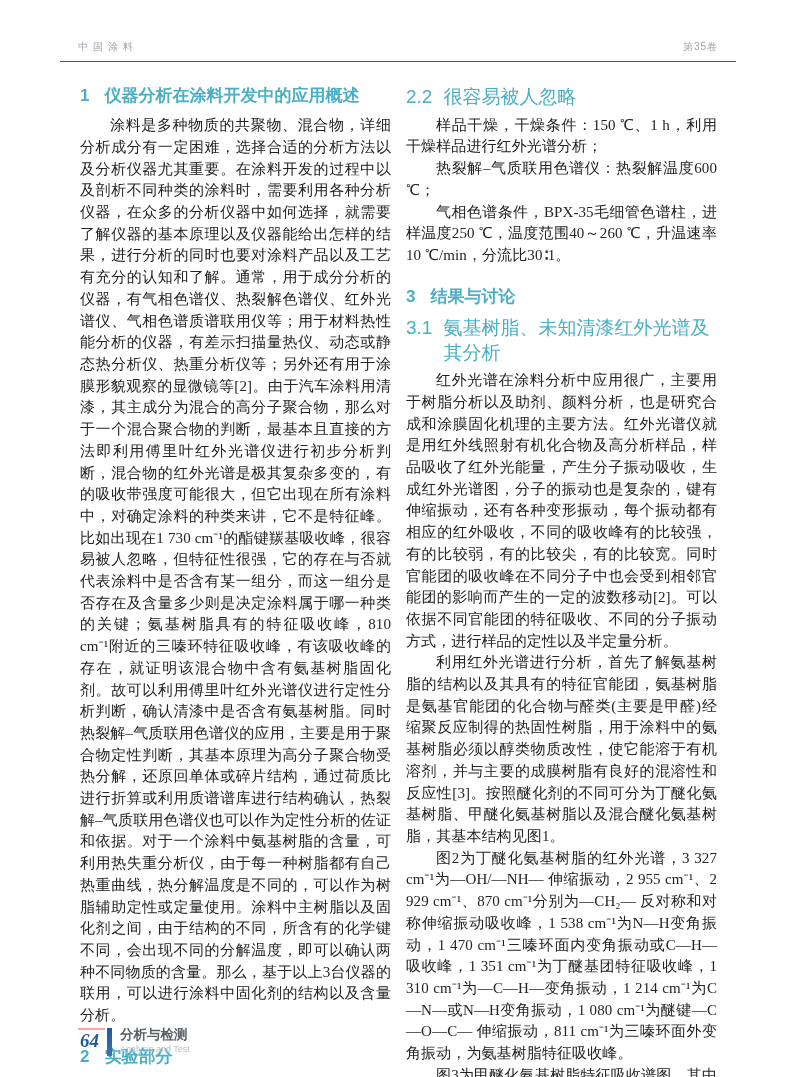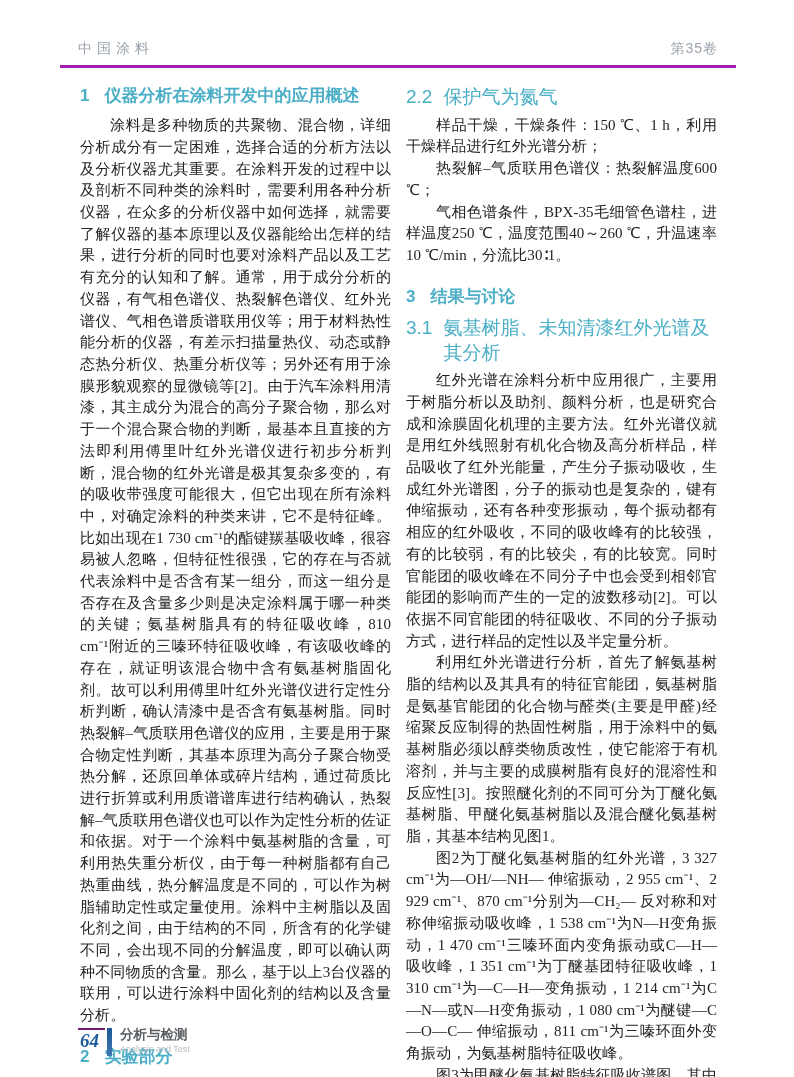--- a/index.html
+++ b/index.html
@@ -13,23 +13,23 @@
     color: #232323;
   }
   
   .running-head {
     position: absolute;
     top: 40px; left: 60px; right: 58px;
     display: flex;
     justify-content: space-between;
     align-items: flex-end;
     padding: 0 18px 7px 18px;
-    border-bottom: 3px solid #a21caf;
+    border-bottom: 1px solid #a21caf;
     font-family: "Liberation Sans", sans-serif;
-    font-size: 14px;
+    font-size: 10px;
     color: #9aa3ac;
   }
   .running-head .journal { letter-spacing: 5px; }
   .running-head .volume  { letter-spacing: 1px; }
 
   
   .content {
     position: absolute;
     top: 82px;
     left: 80px;
@@ -75,21 +75,21 @@
 
   
   .folio {
     position: absolute;
     left: 78px;
     top: 1028px;
     display: flex;
     align-items: flex-start;
   }
   .folio-num-box {
-    border-top: 2px solid #701a75;
+    border-top: 2px solid #fca5a5;
     padding: 1px 6px 0 2px;
   }
   .folio-num {
     font-family: "Liberation Serif", serif;
     font-style: italic;
     font-weight: 700;
     font-size: 19px;
     color: #1d5a9b;
     line-height: 1.1;
   }
@@ -141,21 +141,21 @@
         <span class="num">2.1</span>
         <span>仪器和样品</span>
       </div>
       <p>仪器：傅里叶变换红外光谱分析仪，JASCO FTIR-4100，ATR附件；TG-DTA热重以及差热分析仪，HITACHI；热裂解–气质联用色谱仪，Agilent。</p>
 
     </div>
 
     <div class="col">
       <div class="subsec-heading" style="margin-top:3px">
         <span class="num">2.2</span>
-        <span>保护气为氮气</span>
+        <span>很容易被人忽略</span>
       </div>
       <p>样品干燥，干燥条件：150 ℃、1 h，利用干燥样品进行红外光谱分析；</p>
       <p>热裂解–气质联用色谱仪：热裂解温度600 ℃；</p>
       <p>气相色谱条件，BPX-35毛细管色谱柱，进样温度250 ℃，温度范围40～260 ℃，升温速率10 ℃/min，分流比30∶1。</p>
 
       <div class="sec-heading spaced">
         <span class="num">3</span>
         <span>结果与讨论</span>
       </div>
       <div class="subsec-heading">

